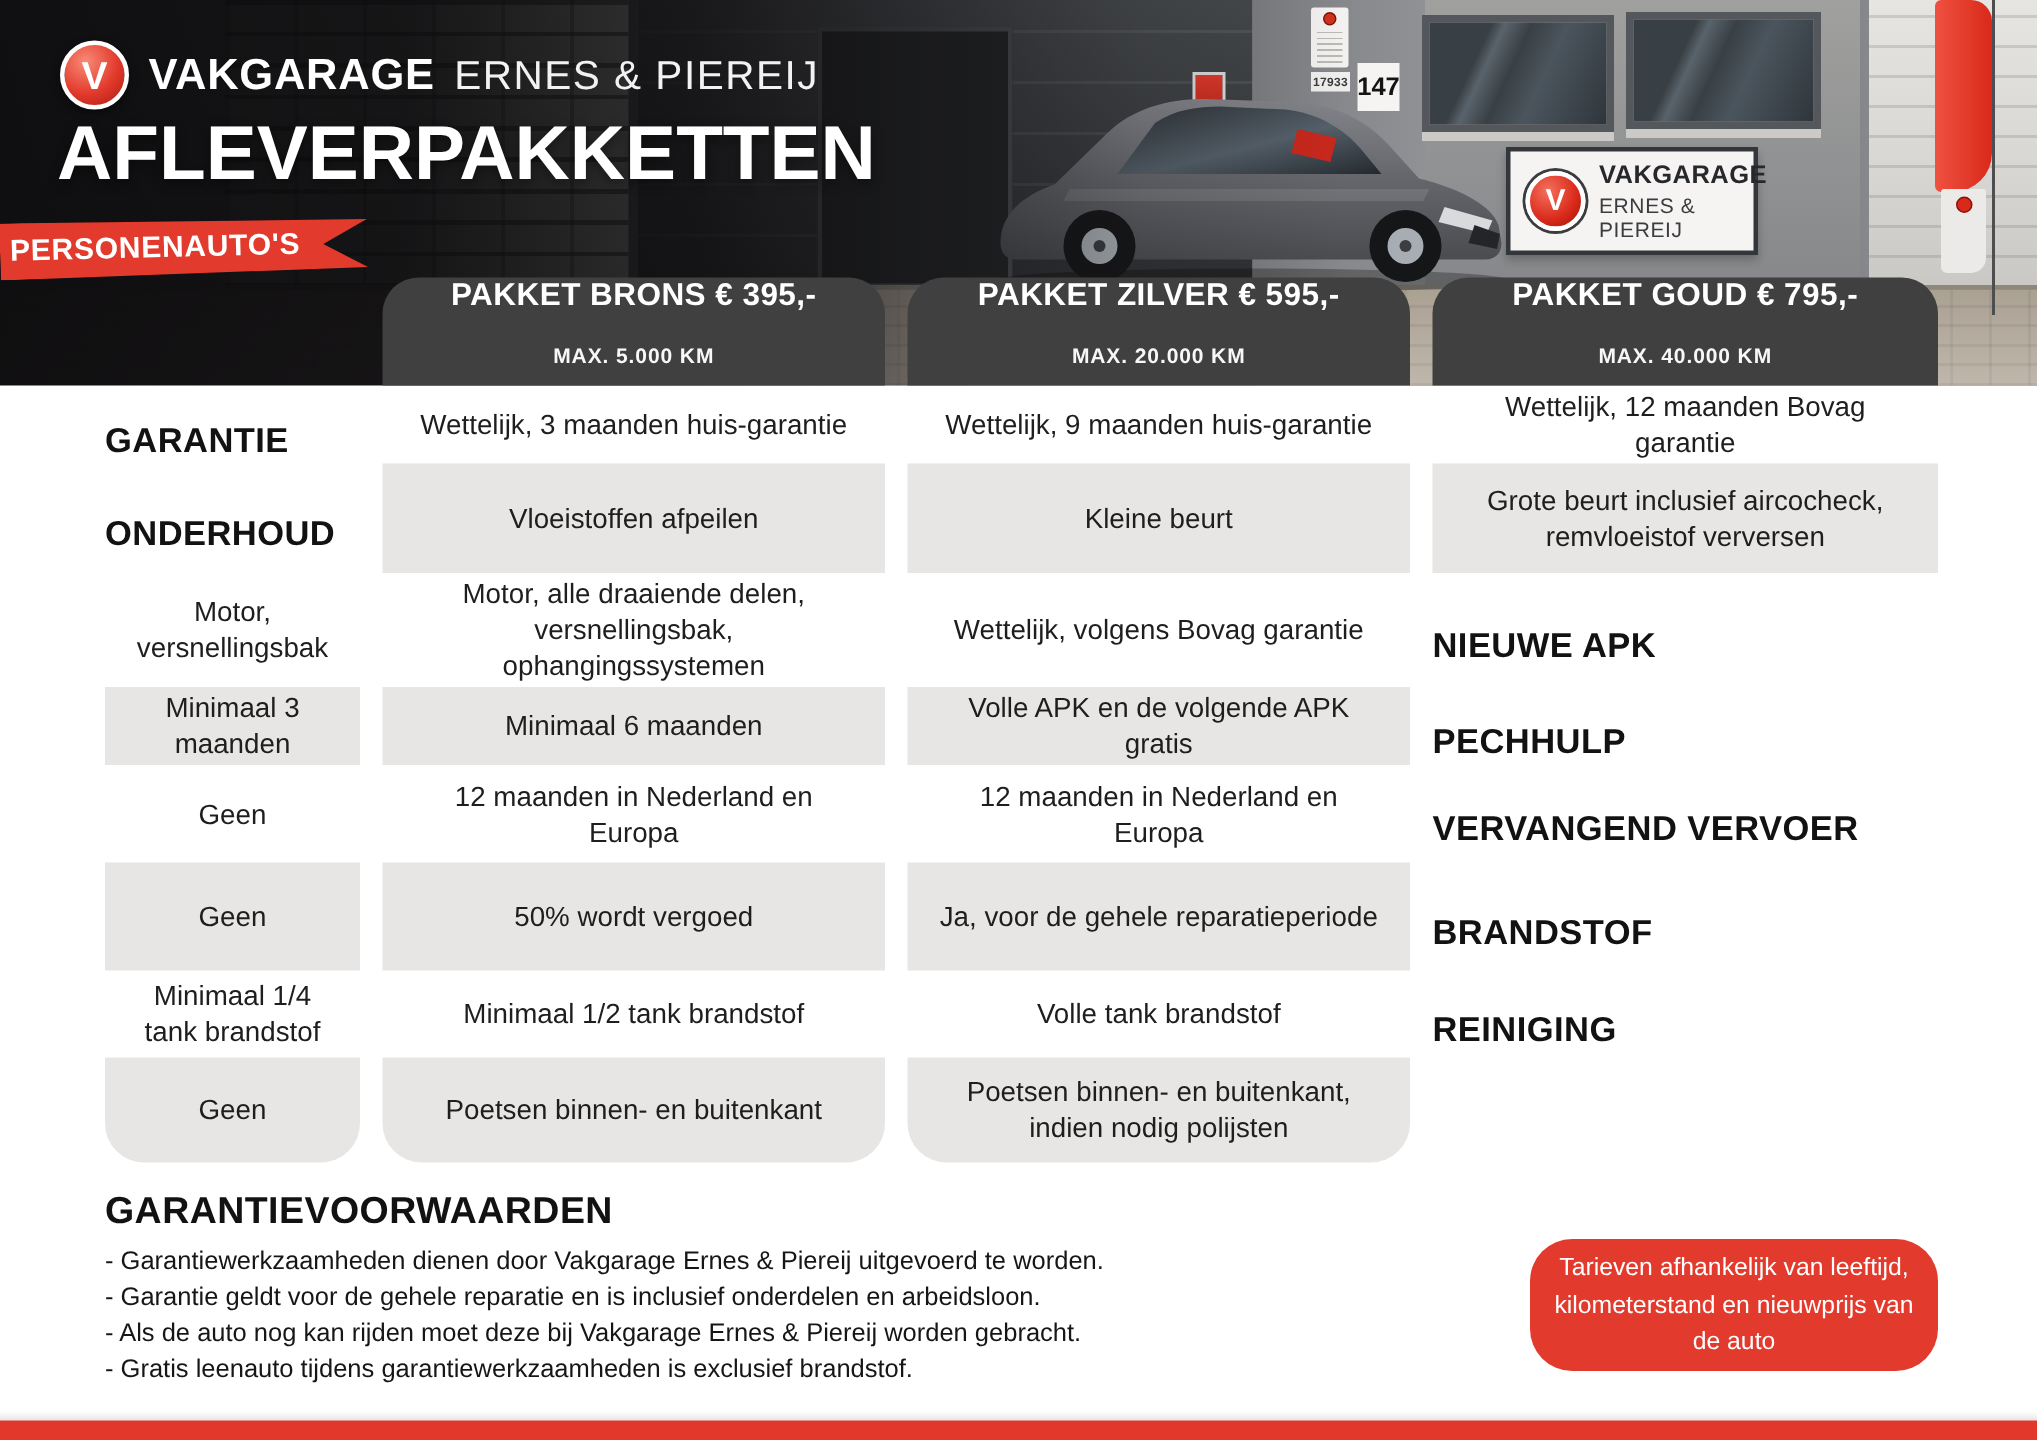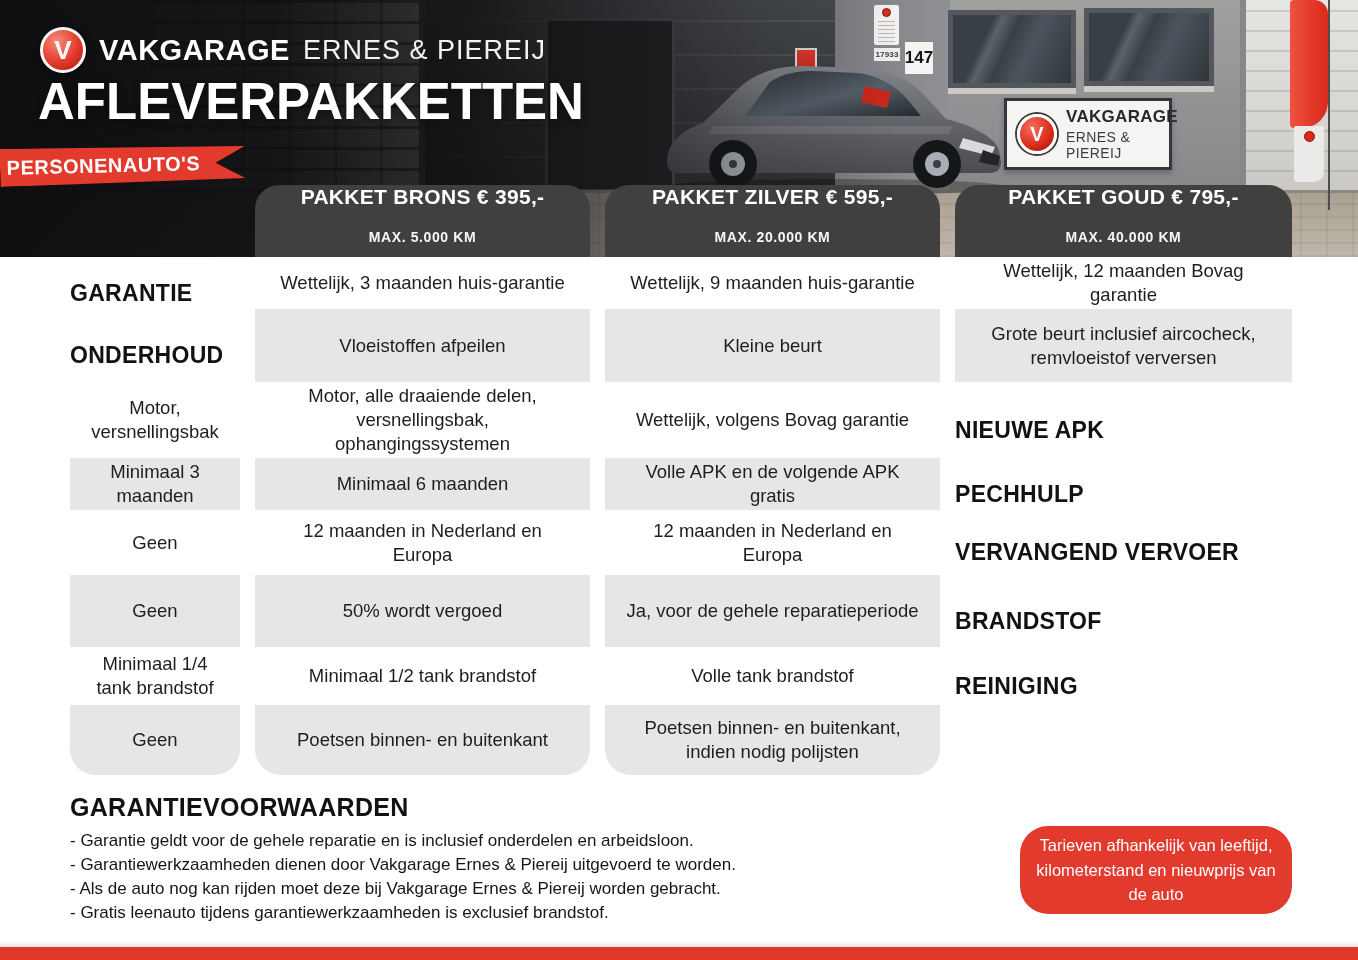--- a/index.html
+++ b/index.html
@@ -251,22 +251,22 @@
 
     <div class="lbl">REINIGING</div>
     <div class="val g last">Geen</div>
     <div class="val g last">Poetsen binnen- en buitenkant</div>
     <div class="val g last">Poetsen binnen- en buitenkant, indien nodig polijsten</div>
   </div>
 
   <div class="terms">
     <h2>GARANTIEVOORWAARDEN</h2>
     <div class="items">
+      <div>- Garantiewerkzaamheden dienen door Vakgarage Ernes &amp; Piereij uitgevoerd te worden.</div>
       <div>- Garantie geldt voor de gehele reparatie en is inclusief onderdelen en arbeidsloon.</div>
-      <div>- Garantiewerkzaamheden dienen door Vakgarage Ernes &amp; Piereij uitgevoerd te worden.</div>
       <div>- Als de auto nog kan rijden moet deze bij Vakgarage Ernes &amp; Piereij worden gebracht.</div>
       <div>- Gratis leenauto tijdens garantiewerkzaamheden is exclusief brandstof.</div>
     </div>
   </div>
 
   <div class="note-box">Tarieven afhankelijk van leeftijd, kilometerstand en nieuwprijs van de auto</div>
 
   <div class="bottom-bar"></div>
 </div>
 

